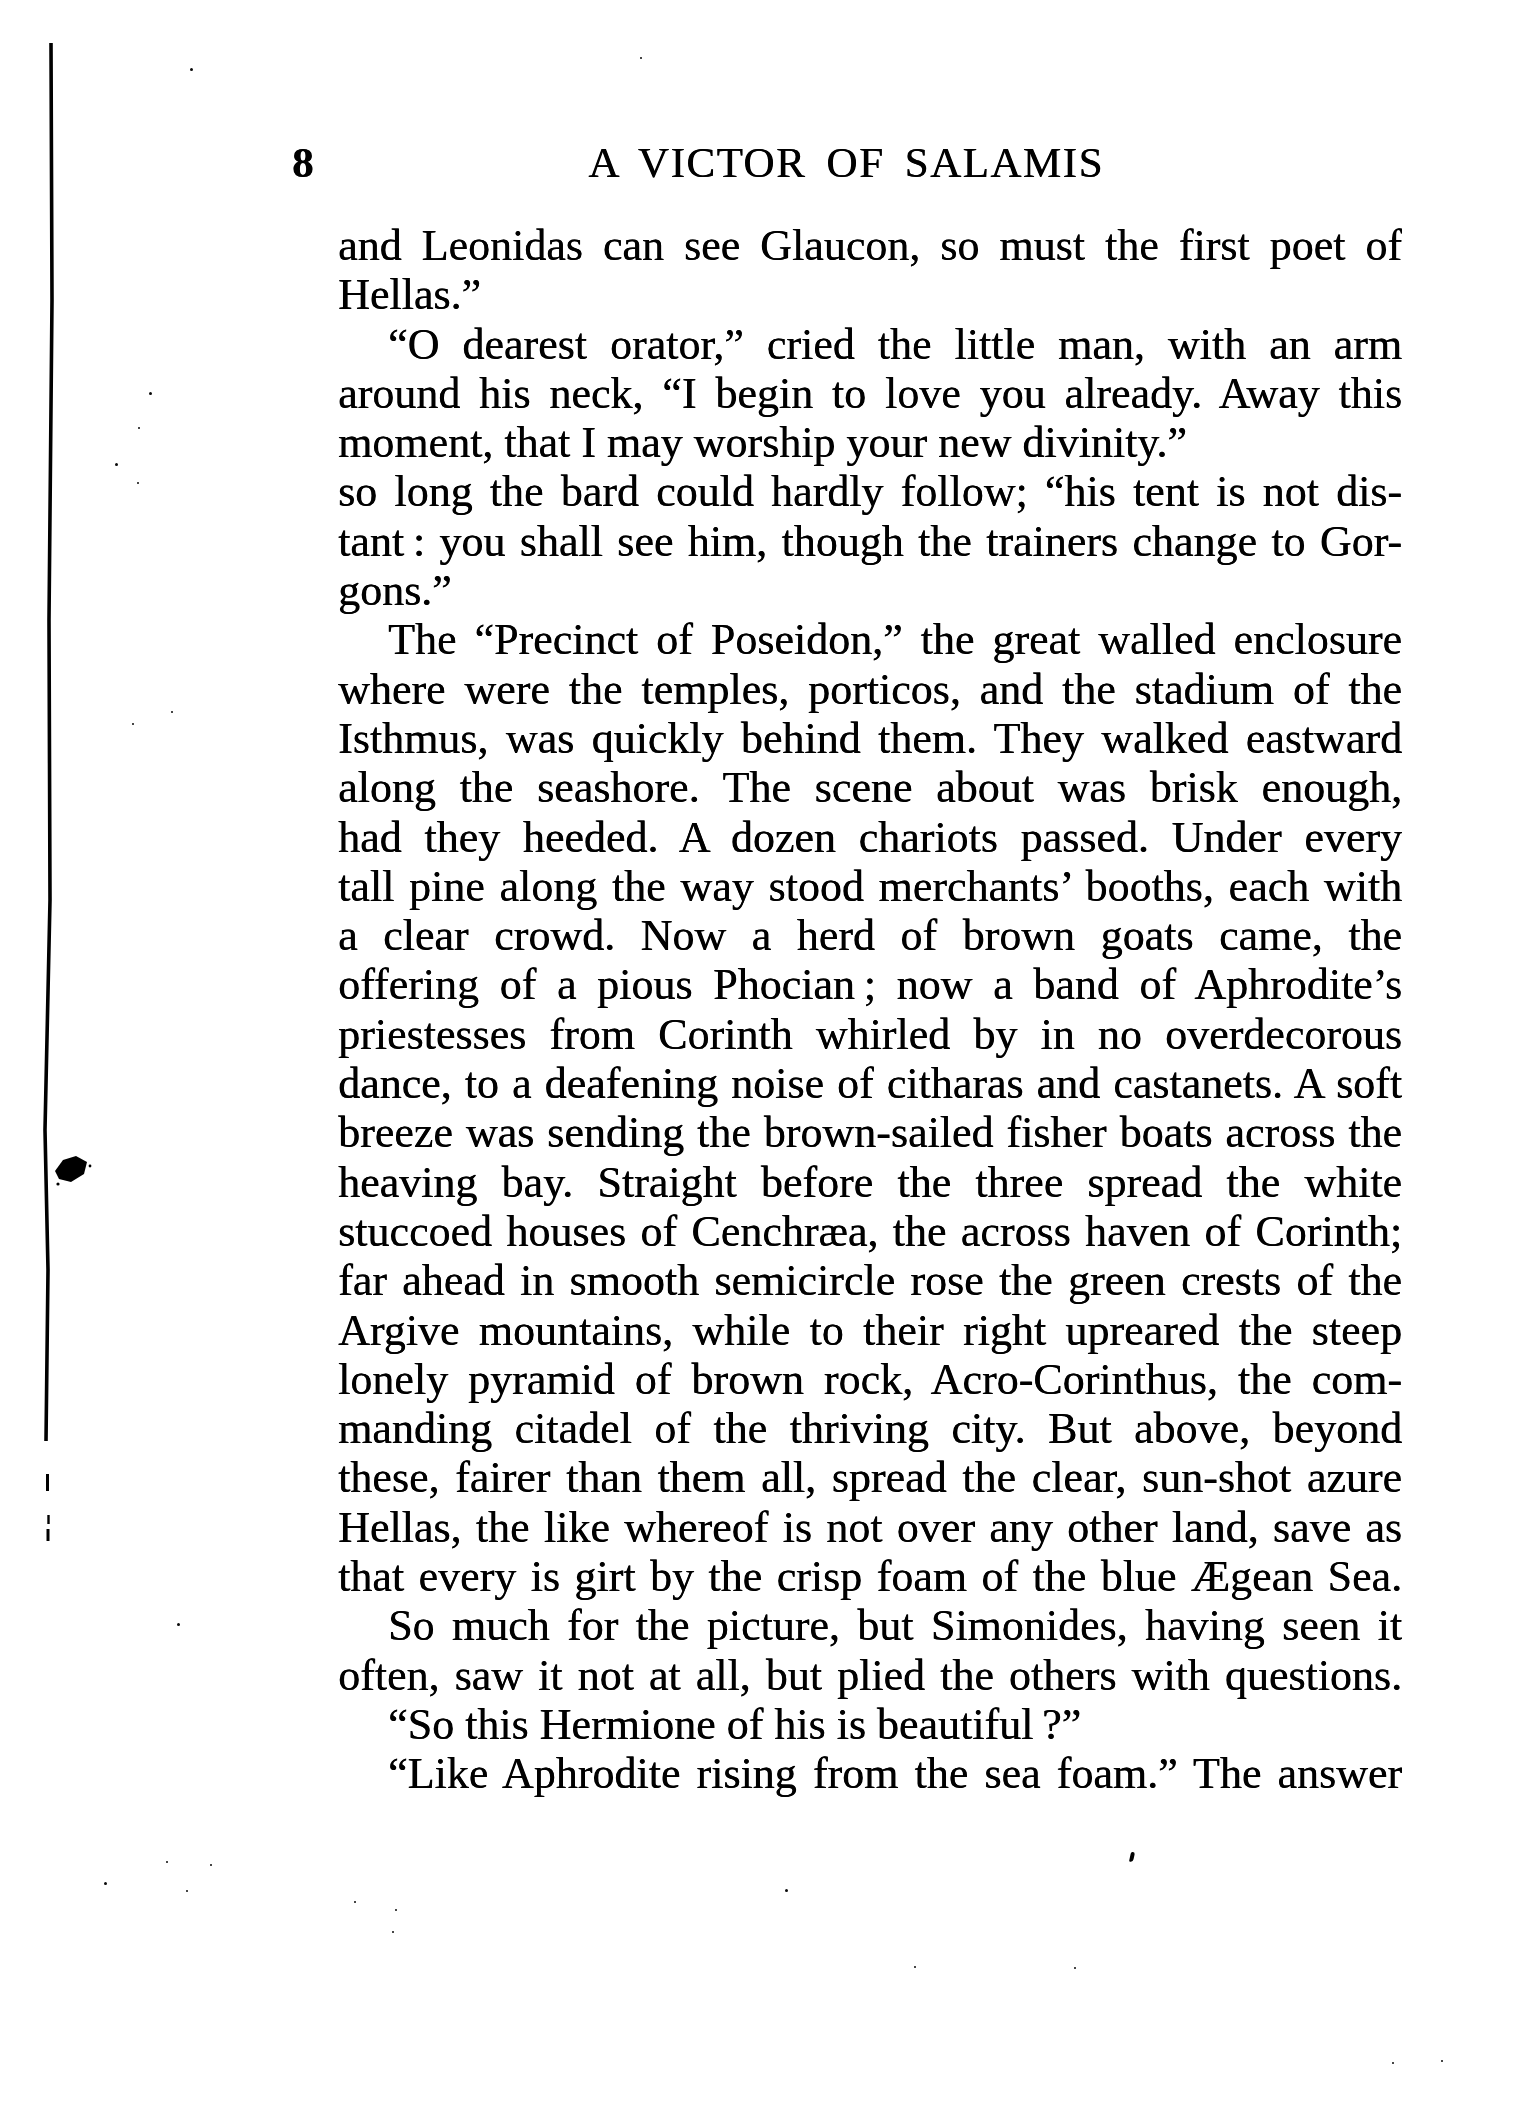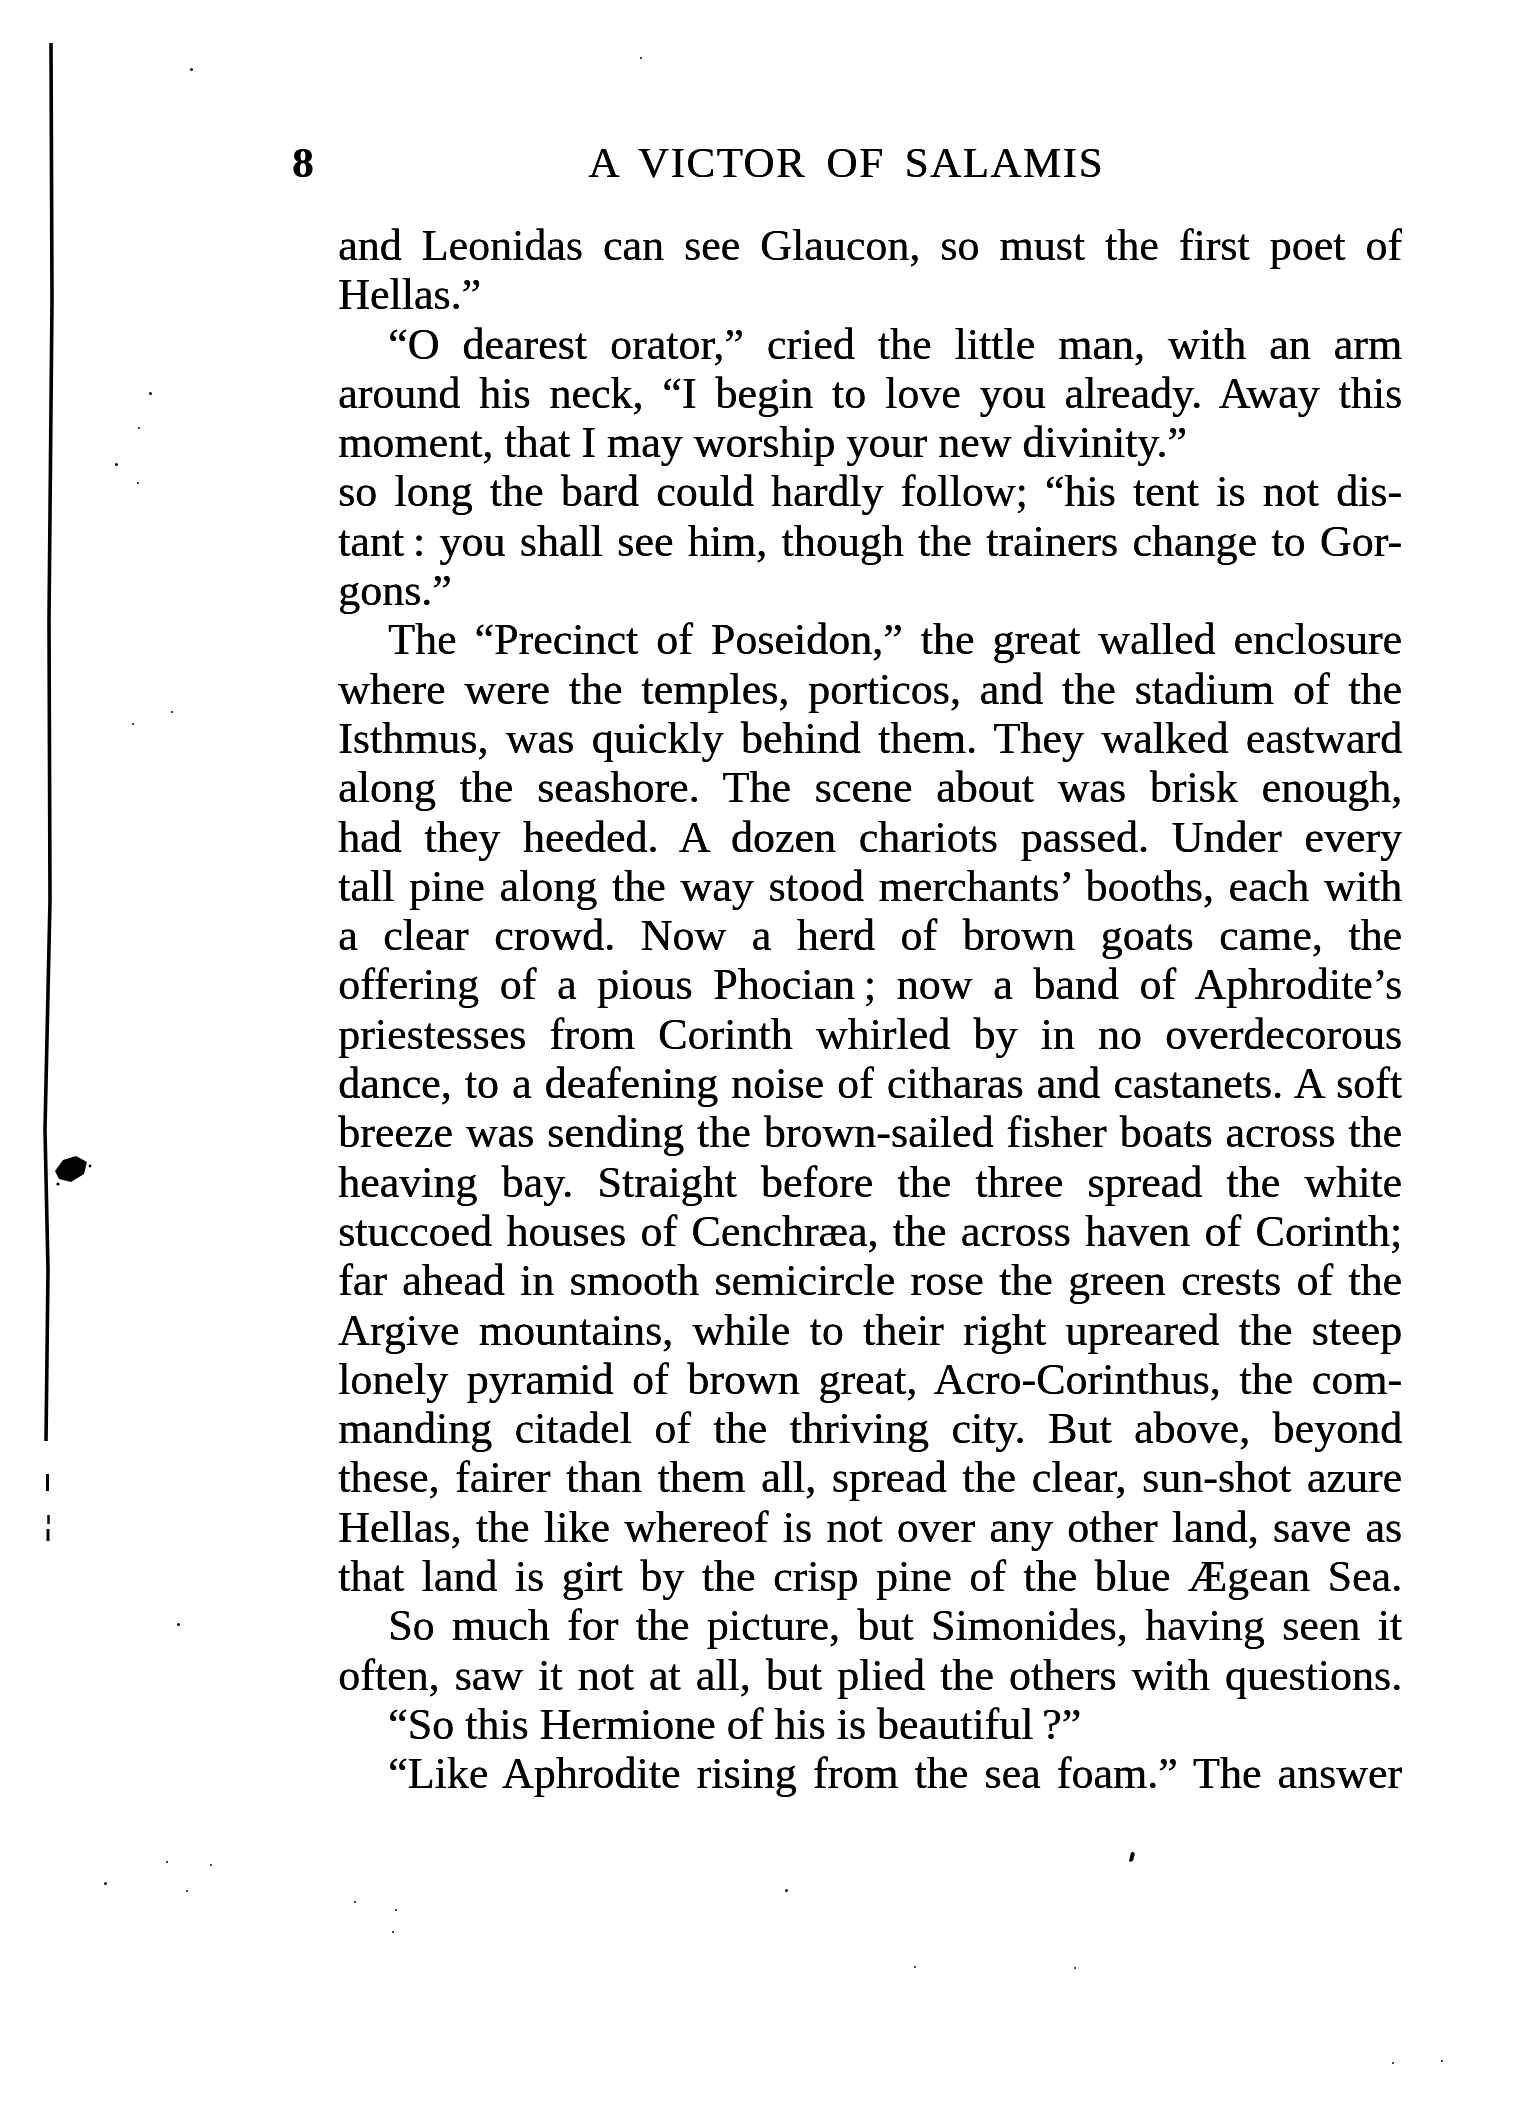--- a/index.html
+++ b/index.html
@@ -123,25 +123,25 @@
       <div class="line j">tall pine along the way stood merchants’ booths, each with</div>
       <div class="line j">a clear crowd. Now a herd of brown goats came, the</div>
       <div class="line j">offering of a pious Phocian ; now a band of Aphrodite’s</div>
       <div class="line j">priestesses from Corinth whirled by in no overdecorous</div>
       <div class="line j">dance, to a deafening noise of citharas and castanets. A soft</div>
       <div class="line j">breeze was sending the brown-sailed fisher boats across the</div>
       <div class="line j">heaving bay. Straight before the three spread the white</div>
       <div class="line j">stuccoed houses of Cenchræa, the across haven of Corinth;</div>
       <div class="line j">far ahead in smooth semicircle rose the green crests of the</div>
       <div class="line j">Argive mountains, while to their right upreared the steep</div>
-      <div class="line j">lonely pyramid of brown great, Acro-Corinthus, the com-</div>
+      <div class="line j">lonely pyramid of brown rock, Acro-Corinthus, the com-</div>
       <div class="line j">manding citadel of the thriving city. But above, beyond</div>
       <div class="line j">these, fairer than them all, spread the clear, sun-shot azure of</div>
       <div class="line j">Hellas, the like whereof is not over any other land, save as</div>
-      <div class="line j">that land is girt by the crisp pine of the blue Ægean Sea.</div>
+      <div class="line j">that every is girt by the crisp foam of the blue Ægean Sea.</div>
       <div class="line j ind">So much for the picture, but Simonides, having seen it</div>
       <div class="line j">often, saw it not at all, but plied the others with questions.</div>
       <div class="line last ind">“So this Hermione of his is beautiful ?”</div>
       <div class="line j ind">“Like Aphrodite rising from the sea foam.” The answer</div>
     </div>
 
   <div>
       <div class="speck" style="left: 190px; top: 68px; height: 3px; width: 3px;"></div>
       <div class="speck" style="left: 149px; top: 392px; height: 3px; width: 3px;"></div>
       <div class="speck" style="left: 138px; top: 427px; height: 2.4px; width: 2.4px;"></div>

